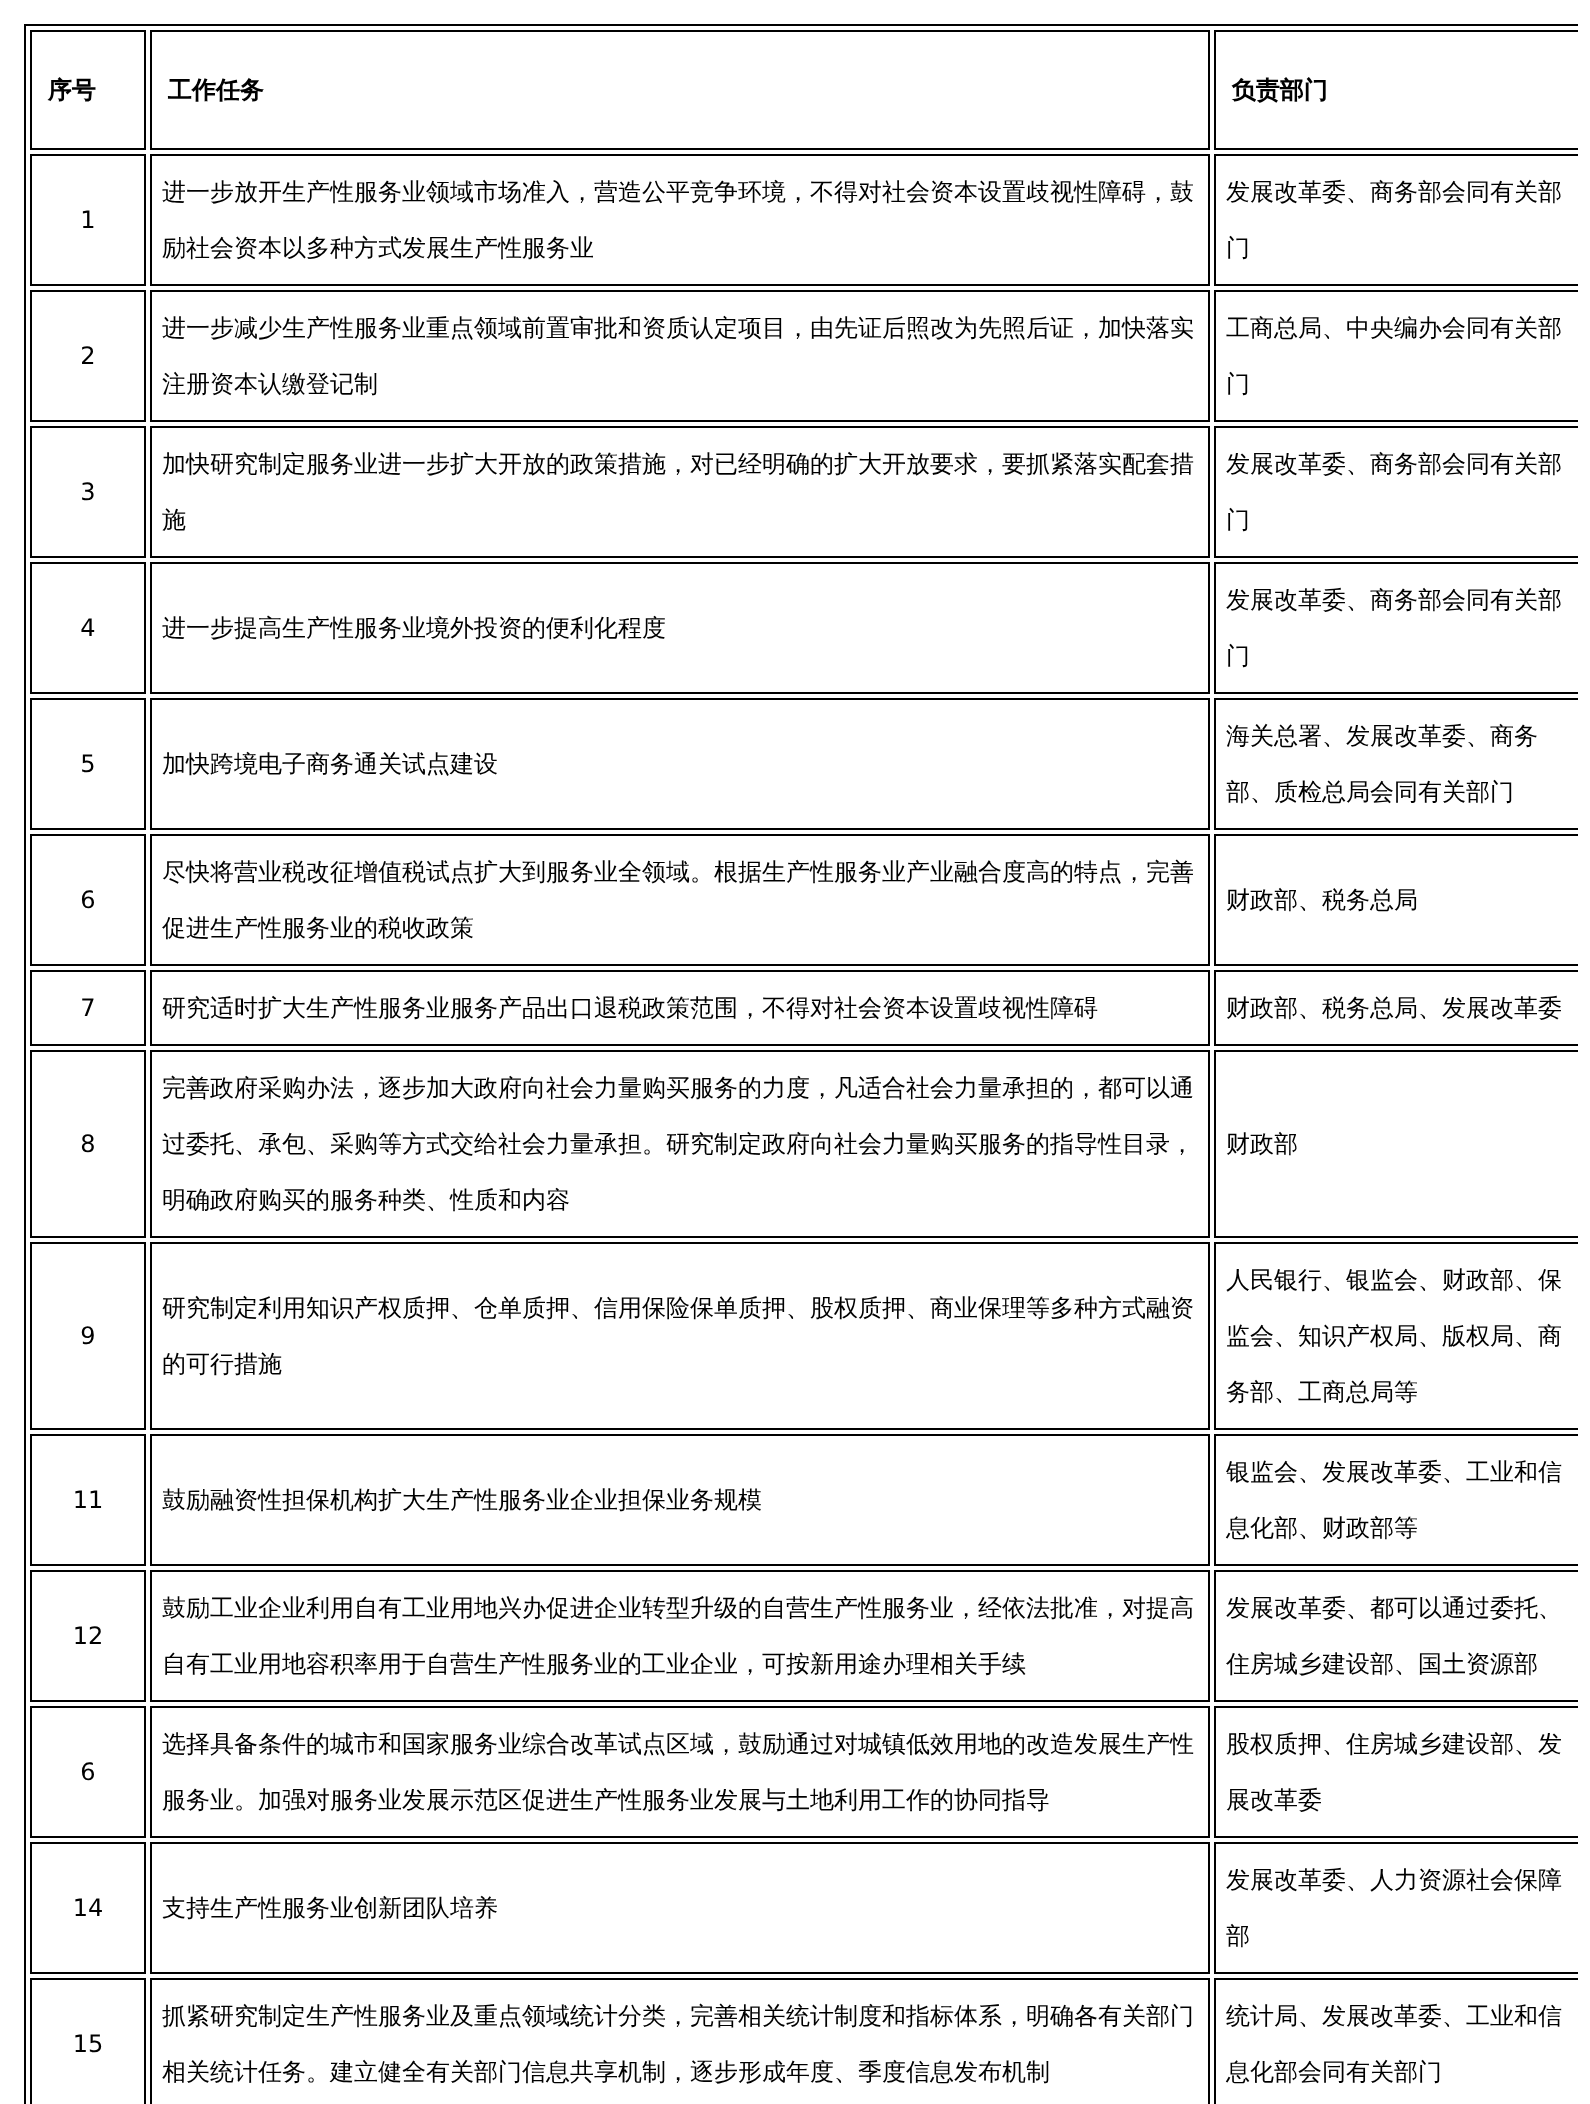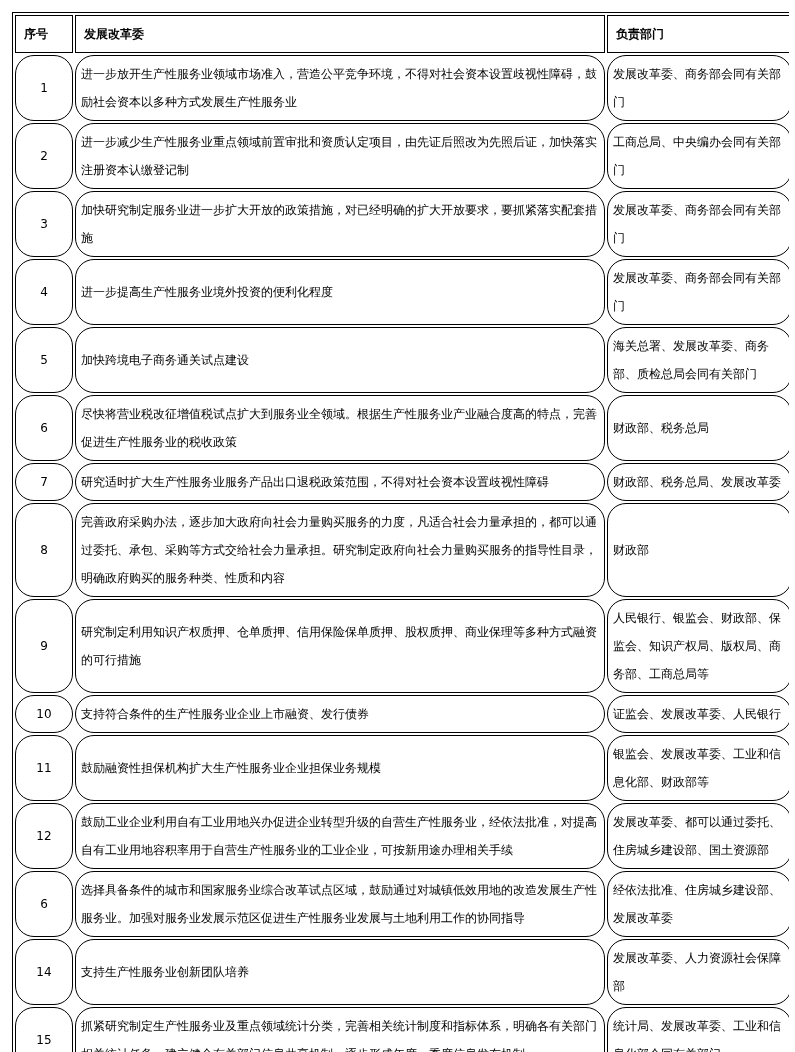--- a/index.html
+++ b/index.html
@@ -24,44 +24,43 @@
     line-height: 28px;
     color: #000000;
     background: #ffffff;
     vertical-align: middle;
     word-break: break-all;
     overflow-wrap: anywhere;
   }
   th {
     text-align: left;
     font-weight: bold;
-    padding: 4px 8px;
+    padding: 15px 8px;
   }
   td {
     padding: 4px 5px;
-    border-radius: 19px;
   }
   td.cell-no {
     text-align: center;
     padding: 4px 2px;
   }
 </style>
 </head>
 <body>
 
 <table class="doc-table">
   <colgroup>
     <col class="c-no">
     <col class="c-task">
     <col class="c-dept">
   </colgroup>
   <thead>
     <tr>
       <th>序号</th>
-      <th>发展改革委</th>
+      <th>工作任务</th>
       <th>负责部门</th>
     </tr>
   </thead>
   <tbody id="rows">
   <tr>
     <td class="cell-no">1</td>
     <td class="cell-task">进一步放开生产性服务业领域市场准入，营造公平竞争环境，不得对社会资本设置歧视性障碍，鼓励社会资本以多种方式发展生产性服务业</td>
     <td class="cell-dept">发展改革委、商务部会同有关部门</td>
   </tr>
 
@@ -106,42 +105,37 @@
     <td class="cell-task">完善政府采购办法，逐步加大政府向社会力量购买服务的力度，凡适合社会力量承担的，都可以通过委托、承包、采购等方式交给社会力量承担。研究制定政府向社会力量购买服务的指导性目录，明确政府购买的服务种类、性质和内容</td>
     <td class="cell-dept">财政部</td>
   </tr>
 
   <tr>
     <td class="cell-no">9</td>
     <td class="cell-task">研究制定利用知识产权质押、仓单质押、信用保险保单质押、股权质押、商业保理等多种方式融资的可行措施</td>
     <td class="cell-dept">人民银行、银监会、财政部、保监会、知识产权局、版权局、商务部、工商总局等</td>
   </tr>
 
-  <tr>
-    <td class="cell-no">10</td>
-    <td class="cell-task">支持符合条件的生产性服务业企业上市融资、发行债券</td>
-    <td class="cell-dept">证监会、发展改革委、人民银行</td>
-  </tr>
 
   <tr>
     <td class="cell-no">11</td>
     <td class="cell-task">鼓励融资性担保机构扩大生产性服务业企业担保业务规模</td>
     <td class="cell-dept">银监会、发展改革委、工业和信息化部、财政部等</td>
   </tr>
 
   <tr>
     <td class="cell-no">12</td>
     <td class="cell-task">鼓励工业企业利用自有工业用地兴办促进企业转型升级的自营生产性服务业，经依法批准，对提高自有工业用地容积率用于自营生产性服务业的工业企业，可按新用途办理相关手续</td>
     <td class="cell-dept">发展改革委、都可以通过委托、住房城乡建设部、国土资源部</td>
   </tr>
 
   <tr>
     <td class="cell-no">6</td>
     <td class="cell-task">选择具备条件的城市和国家服务业综合改革试点区域，鼓励通过对城镇低效用地的改造发展生产性服务业。加强对服务业发展示范区促进生产性服务业发展与土地利用工作的协同指导</td>
-    <td class="cell-dept">经依法批准、住房城乡建设部、发展改革委</td>
+    <td class="cell-dept">股权质押、住房城乡建设部、发展改革委</td>
   </tr>
 
   <tr>
     <td class="cell-no">14</td>
     <td class="cell-task">支持生产性服务业创新团队培养</td>
     <td class="cell-dept">发展改革委、人力资源社会保障部</td>
   </tr>
 
   <tr>
     <td class="cell-no">15</td>

